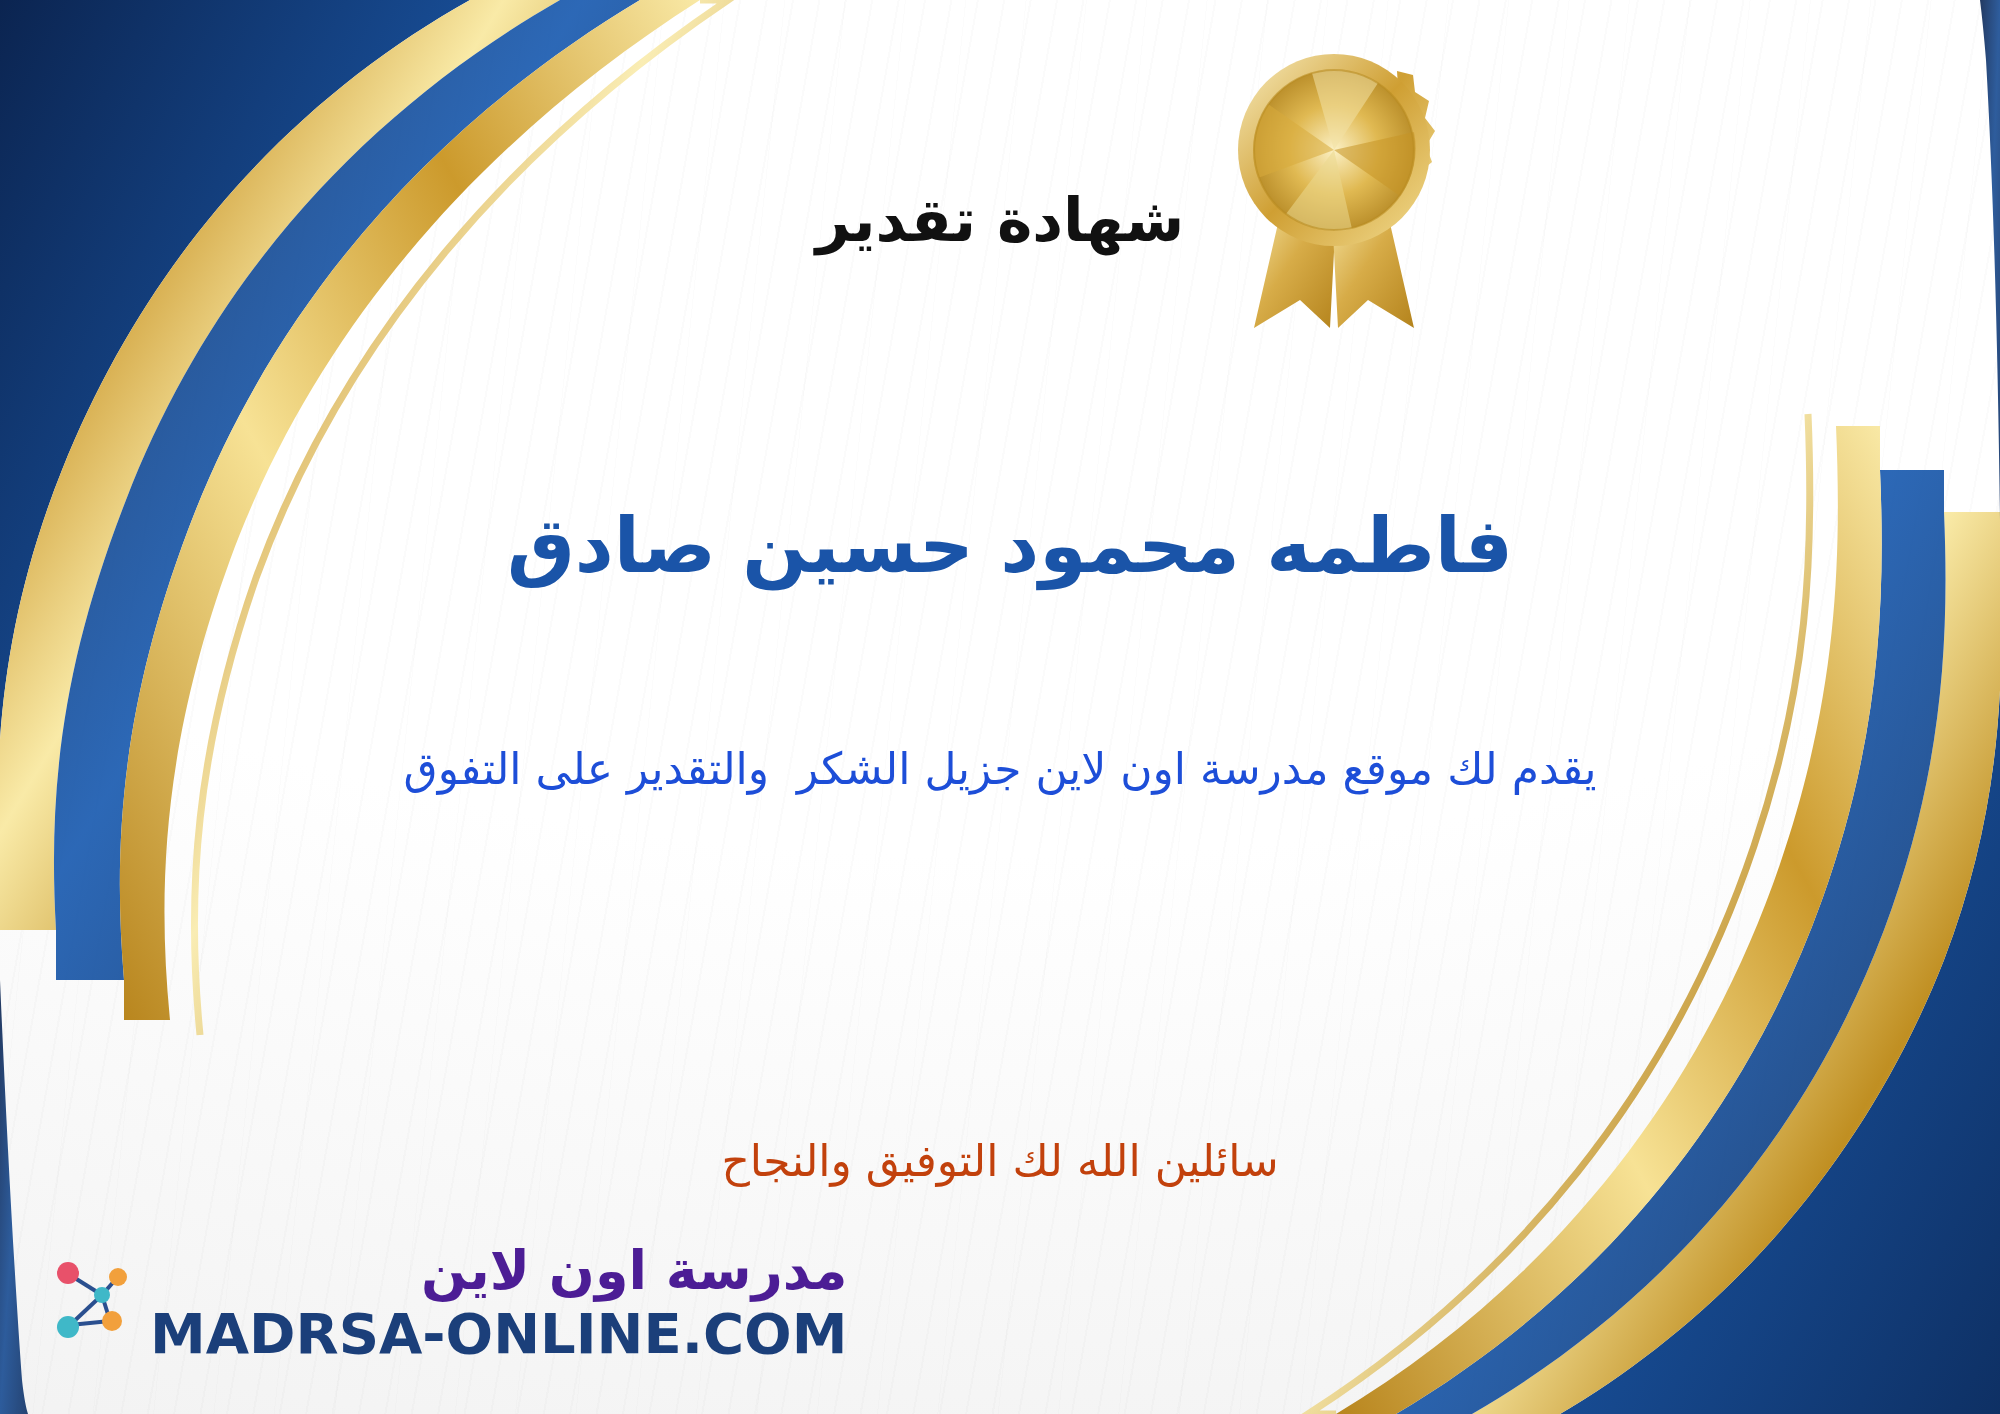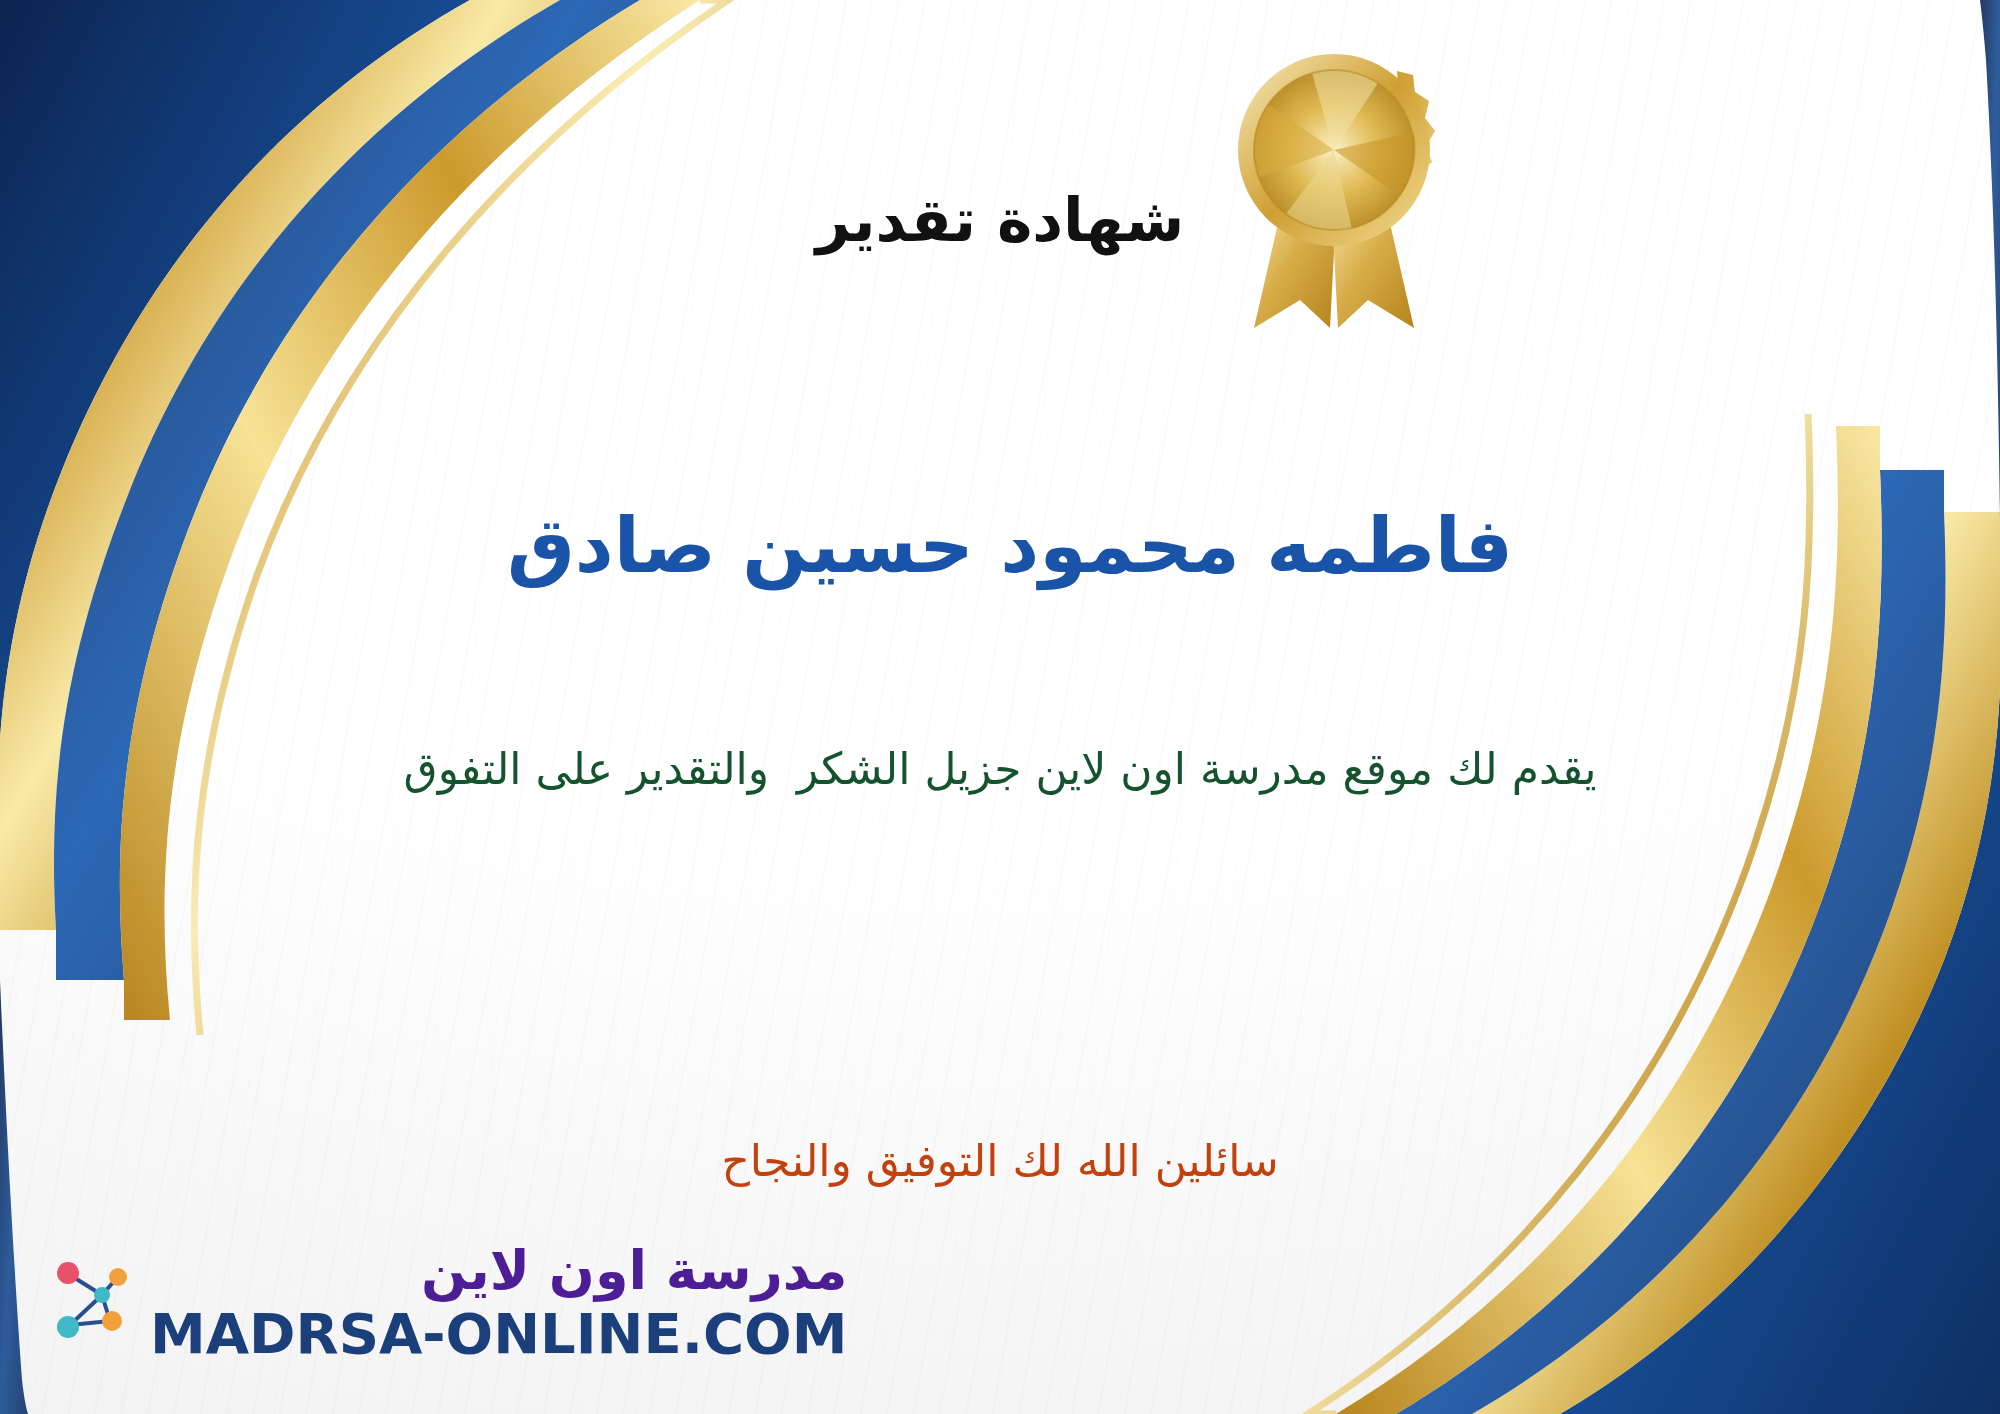--- a/index.html
+++ b/index.html
@@ -87,21 +87,21 @@
     color: #1a54a8;
     line-height: 1.2;
     padding-left: 20px;
   }
   .body-block {
     position: absolute;
     top: 730px;
     left: 300px;
     right: 300px;
     font-size: 44px;
-    color: #14532d;
+    color: #1d4ed8;
     line-height: 1.78;
     font-weight: 500;
   }
   .body-line {
     white-space: pre-wrap;
   }
   .score {
     display: inline-block;
     padding: 0 26px;
     letter-spacing: 2px;

